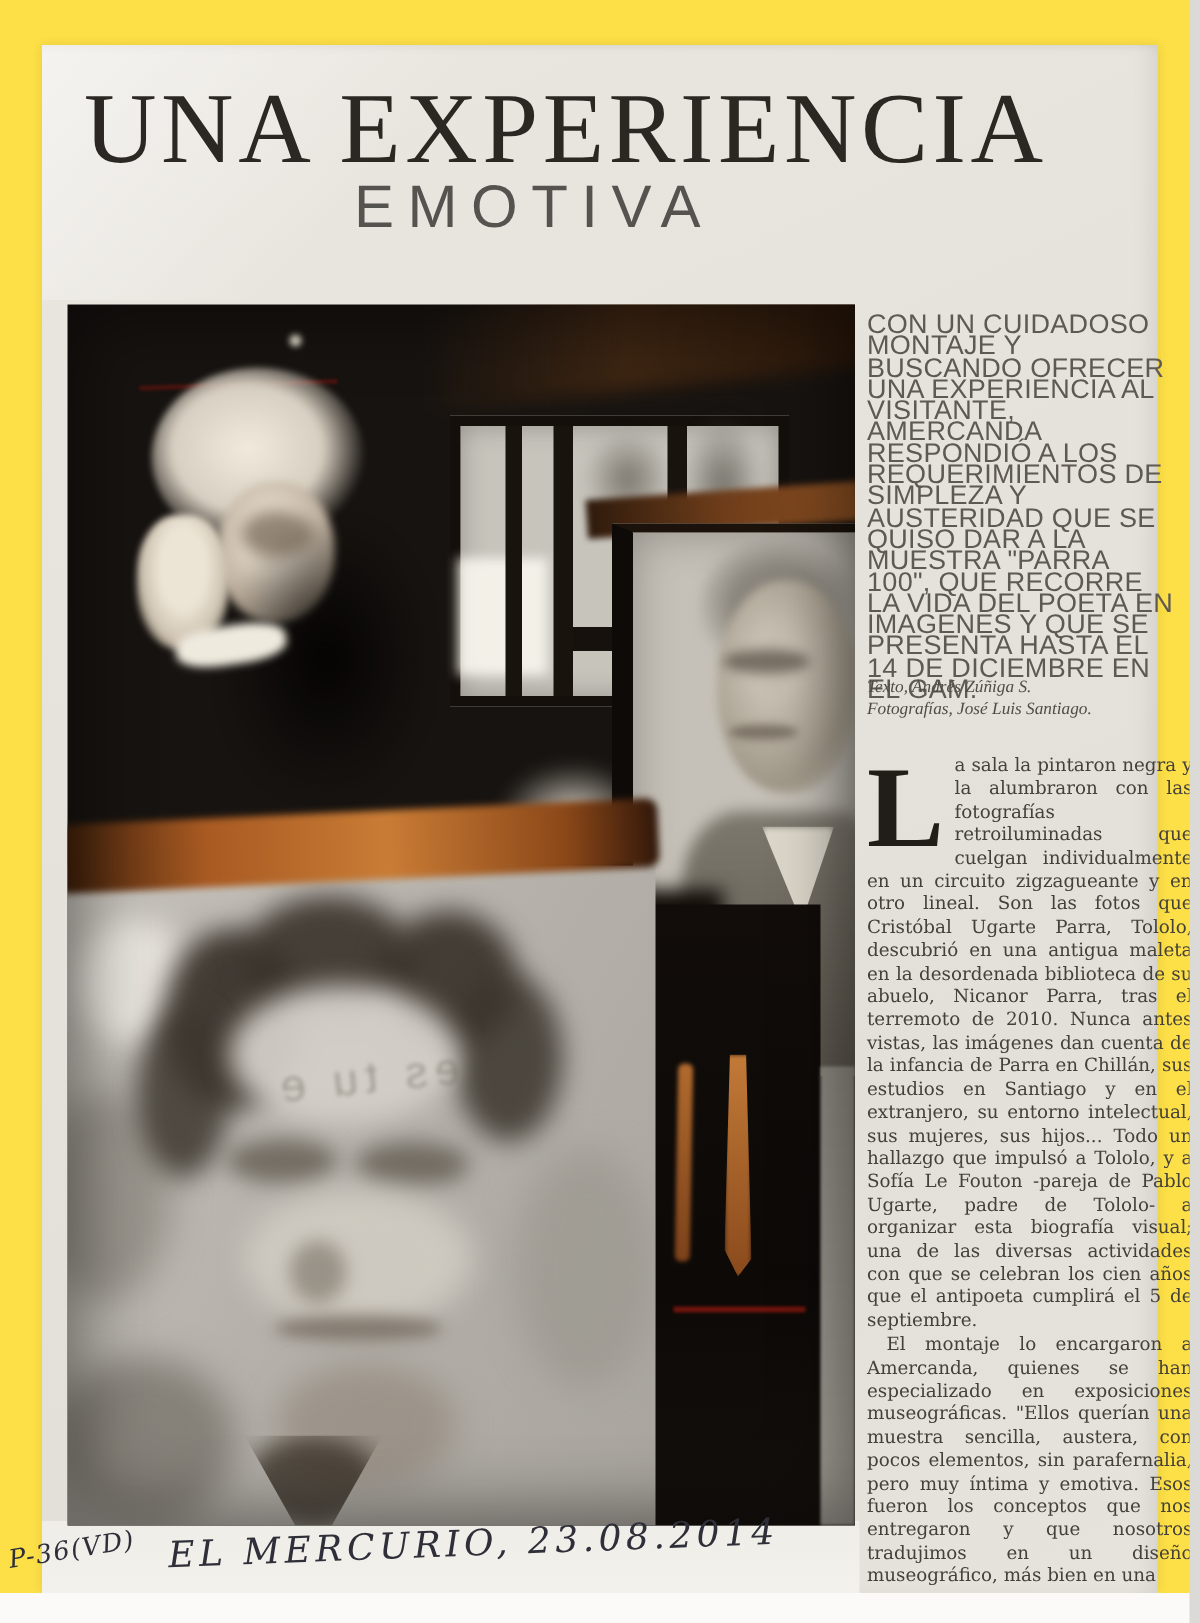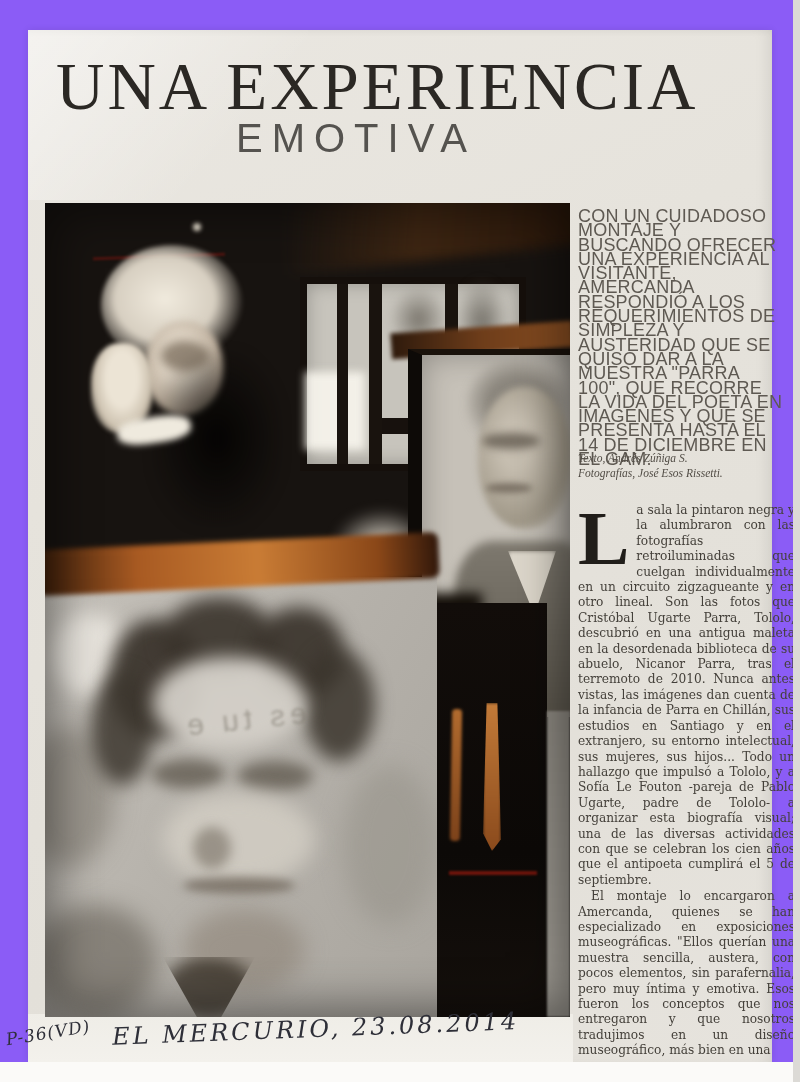--- a/index.html
+++ b/index.html
@@ -1,16 +1,16 @@
 <!DOCTYPE html>
 <html><head>
 <meta charset="utf-8">
 <style>
   html,body{margin:0;padding:0;background:#dcdad6;}
-  .page{position:relative;width:793px;height:1082px;background:#8b5cf6;overflow:hidden;
+  .page{position:relative;width:793px;height:1082px;background:#fde047;overflow:hidden;
         font-family:"Liberation Sans",sans-serif;}
   
   .bottom-white{position:absolute;left:0;top:1062px;width:800px;height:20px;background:#fbfaf8;}
   
   .clip{position:absolute;left:28px;top:30px;width:744px;height:1032px;
         background:linear-gradient(155deg,#eae7e1 0%,#e6e3dc 35%,#e3e0d9 70%,#e6e3dd 100%);
         box-shadow:0 0 7px rgba(0,0,0,.10), inset -10px 0 16px -8px rgba(0,0,0,.10), inset 0 5px 8px -5px rgba(0,0,0,.06);}
   .clip .sheen{position:absolute;left:0;top:0;width:280px;height:170px;
         background:linear-gradient(130deg,rgba(255,255,255,.5),rgba(255,255,255,0) 70%);pointer-events:none;}
   .bottom-band{position:absolute;left:0;top:984px;width:545px;height:48px;
@@ -217,21 +217,21 @@
         <div class="ychin"></div>
         <div class="yneck"></div>
       </div>
 
       <div class="rail"></div>
     </div>
 
     <p class="standfirst">CON UN CUIDADOSO MONTAJE Y BUSCANDO OFRECER UNA EXPERIENCIA AL VISITANTE, AMERCANDA RESPONDIÓ A LOS REQUERIMIENTOS DE SIMPLEZA Y AUSTERIDAD QUE SE QUISO DAR A LA MUESTRA "PARRA 100", QUE RECORRE LA VIDA DEL POETA EN IMAGENES Y QUE SE PRESENTA HASTA EL 14 DE DICIEMBRE EN EL GAM.</p>
     <p class="byline">
       <span>Texto, Andrés Zúñiga S.</span><br>
-      <span>Fotografías, José Esos Rissetti.</span>
+      <span>Fotografías, José Luis Santiago.</span>
     </p>
     <div class="bodycol">
       <p><span class="dropcap">L</span><span>a sala la pintaron negra y la alumbraron con las fotografías retroiluminadas que cuelgan individualmente en un circuito zigzagueante y en otro lineal. Son las fotos que Cristóbal Ugarte Parra, Tololo, descubrió en una antigua maleta en la desordenada biblioteca de su abuelo, Nicanor Parra, tras el terremoto de 2010. Nunca antes vistas, las imágenes dan cuenta de la infancia de Parra en Chillán, sus estudios en Santiago y en el extranjero, su entorno intelectual, sus mujeres, sus hijos... Todo un hallazgo que impulsó a Tololo, y a Sofía Le Fouton -pareja de Pablo Ugarte, padre de Tololo- a organizar esta biografía visual; una de las diversas actividades con que se celebran los cien años que el antipoeta cumplirá el 5 de septiembre.</span></p>
       <p class="p2">El montaje lo encargaron a Amercanda, quienes se han especializado en exposiciones museográficas. "Ellos querían una muestra sencilla, austera, con pocos elementos, sin parafernalia, pero muy íntima y emotiva. Esos fueron los conceptos que nos entregaron y que nosotros tradujimos en un diseño museográfico, más bien en una</p>
     </div>
   </div>
 
   <div class="annot">
     <span class="ref">P-36(VD)</span>
     <span class="src">EL MERCURIO, 23.08.2014</span>

